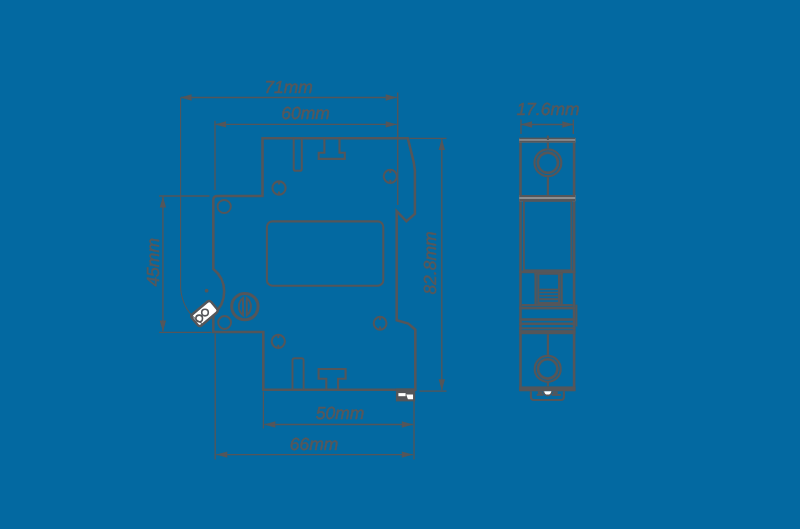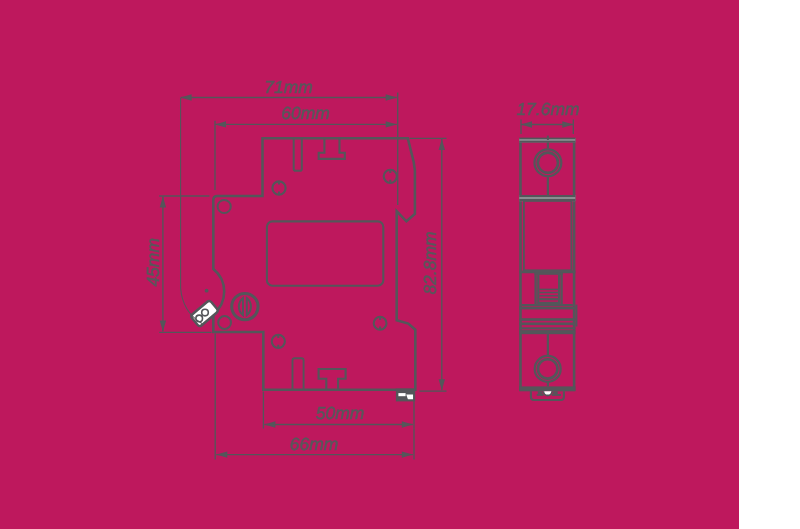--- a/index.html
+++ b/index.html
@@ -1,16 +1,16 @@
 <!DOCTYPE html>
 <html><head>
 <meta charset="utf-8">
 <style>
   html,body{margin:0;padding:0;background:#ffffff;}
-  .wrap{width:739px;height:529px;position:relative;background:#be185d;overflow:hidden;}
+  .wrap{width:800px;height:529px;position:relative;background:#0369a1;overflow:hidden;}
   svg{position:absolute;left:0;top:0;}
   text{font-family:"Liberation Sans", sans-serif;font-style:italic;fill:#57585b;stroke:#57585b !important;stroke-width:0.45px;-webkit-font-smoothing:antialiased;text-rendering:geometricPrecision;}
 </style>
 </head>
 <body>
 <div class="wrap">
 <svg width="800" height="529" viewBox="0 0 800 529">
   <g fill="none" stroke="#54565a" stroke-width="2.55" stroke-linejoin="miter" stroke-linecap="butt">
 
     <path d="M262.5,138.3 L407.8,138.3 L413.7,162.0 L414.9,170.5 L414.9,213.9 L406.4,221.3 L396.7,211.2 L396.7,320.3 L408.3,323.6 L415.3,329.7 L415.3,389.7 L263.3,389.7 L263.3,332.0 L213.3,332.0 L213.3,314.1 A28.8,28.8 0 0,0 213.3,269.0 L213.3,200.2 Q213.3,196.0 217.5,196.0 L262.5,196.0 Z"></path>

